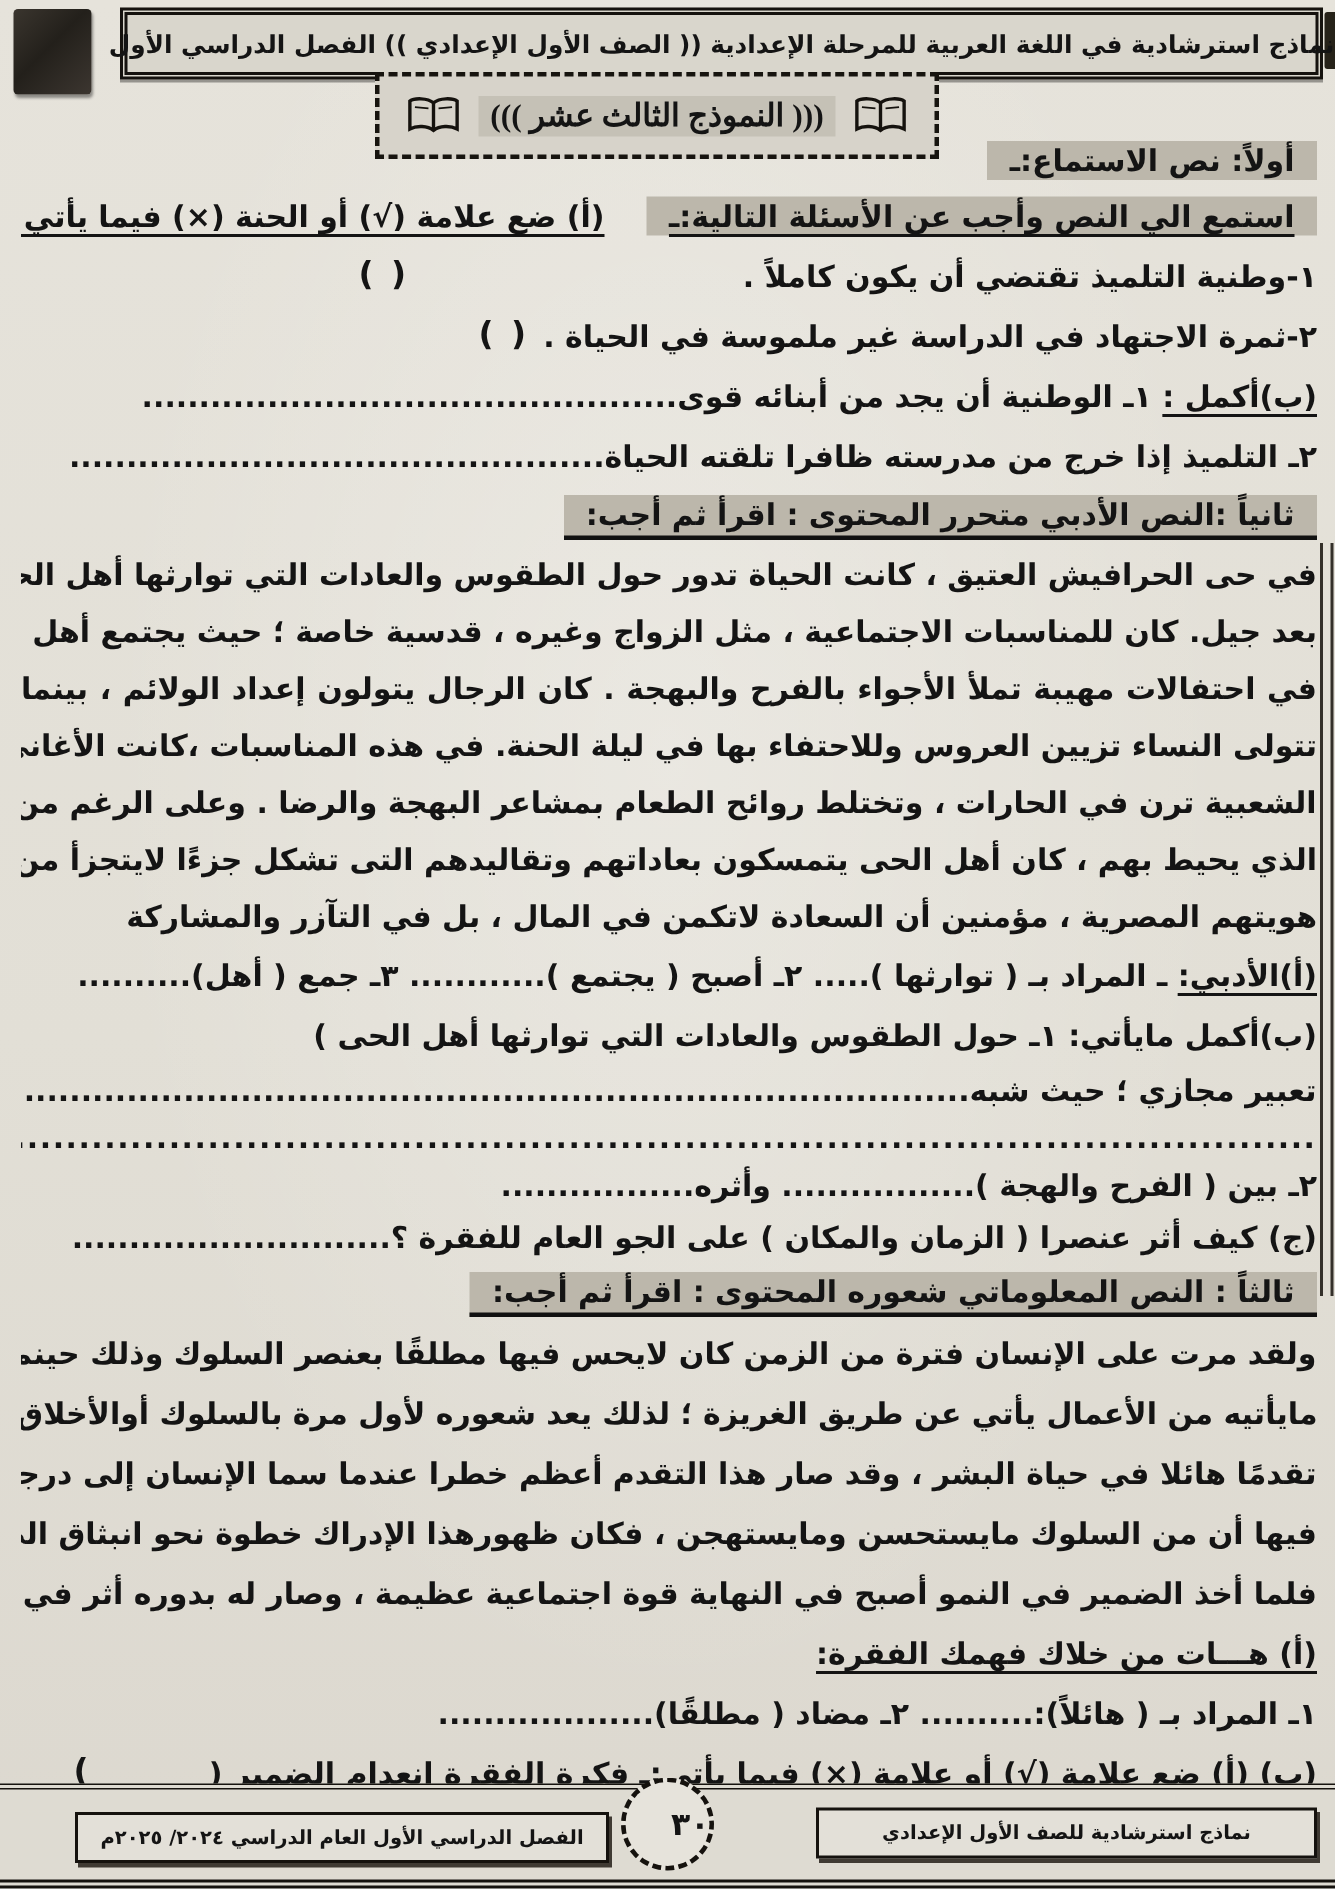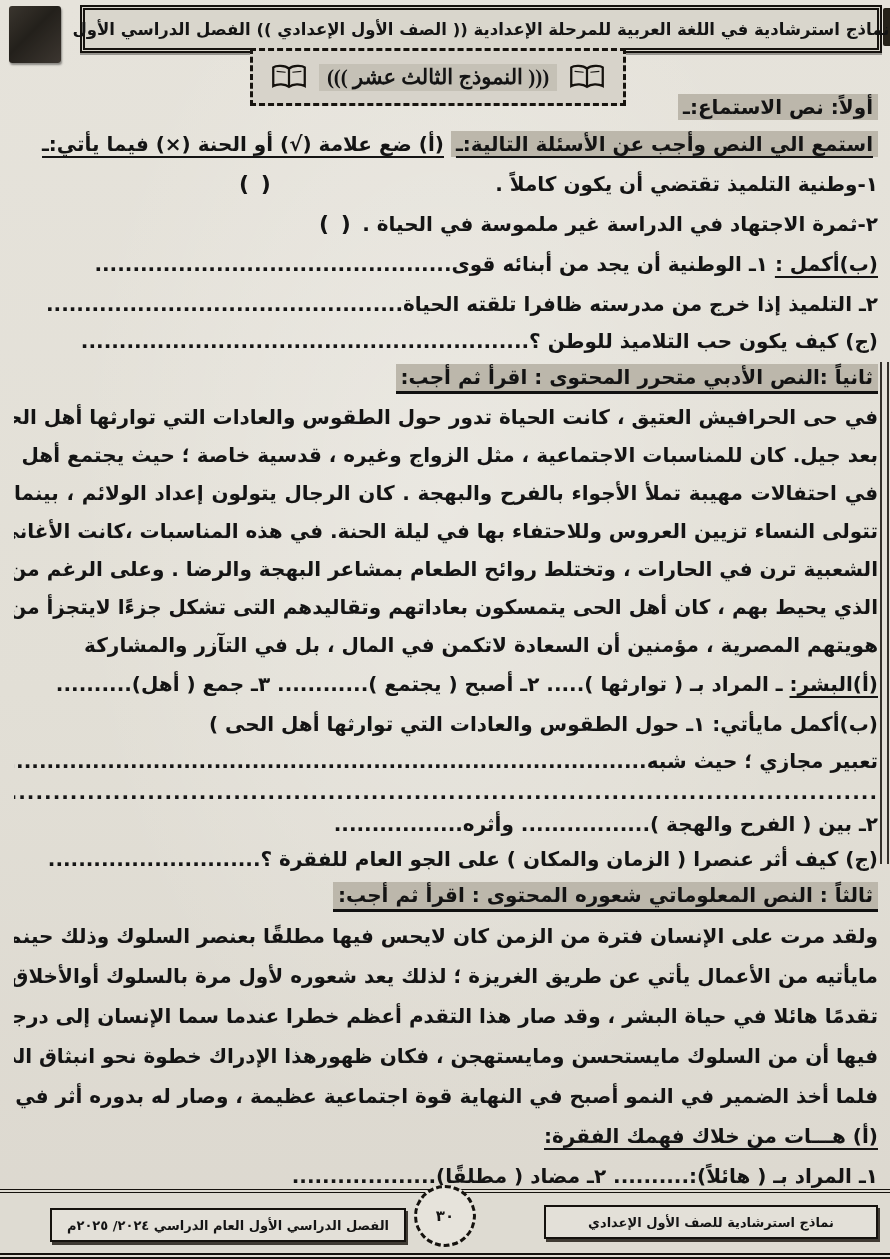--- a/index.html
+++ b/index.html
@@ -32,43 +32,43 @@
     position:absolute;left:250px;top:48px;width:370px;height:52px;
     border:3px dashed #17140f;background:#d7d3ca;
     display:flex;align-items:center;justify-content:center;gap:12px;
   }
   .model-box .model-title{font-weight:bold;font-size:21px;background:#c5c1b6;padding:1px 8px;white-space:nowrap;font-family:Liberation Serif, serif;}
   .book-icon{width:36px;height:26px;flex:0 0 auto;}
   
   .content{position:absolute;top:90px;right:12px;left:14px;font-weight:bold;font-size:20px;}
   .row{white-space:nowrap;overflow:hidden;line-height:40px;height:40px;text-align:right;}
   .row-sm{line-height:34px;height:34px;}
-  .hl{background:#bcb7ab;padding:1px 5px;}
+  .hl{background:#bcb7ab;padding:1px 15px;margin-left:21px;}
   .u{text-decoration:underline;text-decoration-thickness:2px;text-underline-offset:5px;}
   .hrow{margin:2px 0 4px;}
   .hrow .hl{border-bottom:3px solid #111;padding-bottom:2px;}
   .flexrow{display:flex;justify-content:space-between;align-items:center;line-height:40px;height:40px;}
   .brk{font-size:22px;letter-spacing:2px;}
   .para p{margin:0;line-height:38px;text-align:justify;text-align-last:justify;white-space:nowrap;overflow:hidden;}
   .dotsline{line-height:28px;height:28px;overflow:hidden;white-space:nowrap;letter-spacing:1px;}
   .right-rule{position:absolute;right:1px;top:362px;height:502px;width:5px;
     border-left:2px solid #34302a;border-right:2px solid #34302a;}
   
   .footer{position:absolute;left:0;right:0;bottom:0;height:60px;
     border-top:4px double #15120e;border-bottom:6px double #15120e;background:#dedbd2;}
   .fbox{position:absolute;border:2px solid #15120e;background:#e3e0d8;
     display:flex;align-items:center;justify-content:center;
     font-weight:bold;font-size:13px;white-space:nowrap;
     box-shadow:2px 3px 0 #3f3a33;}
   .fbox-right{right:12px;top:12px;width:330px;height:30px;}
   .fbox-left{left:50px;top:15px;width:352px;height:30px;}
   .page-circle{position:absolute;left:50%;transform:translateX(-50%);top:-8px;
     width:56px;height:56px;border:3px dashed #15120e;border-radius:50%;
-    background:#e6e3db;display:flex;align-items:center;justify-content:center;
-    font-weight:bold;font-size:15px;}
+    background:#e6e3db;display:flex;align-items:center;justify-content:flex-start;
+    font-weight:bold;font-size:21px;}
 </style>
 </head>
 <body>
 
 <div class="page">
 
   <div class="corner-block"></div>
   <div class="edge-notch-tr"></div>
   <div class="edge-mark-bl"></div>
   <div class="right-rule"></div>
@@ -112,38 +112,35 @@
       <span class="brk">(        )</span>
     </div>
     <div class="row">
       <span class="u">(ب)أكمل :</span>
       <span>  </span>
       <span>١ـ الوطنية أن يجد من أبنائه قوى...............................................</span>
     </div>
     <div class="row">
       <span>٢ـ التلميذ إذا خرج من مدرسته ظافرا تلقته الحياة...............................................</span>
     </div>
-    <div class="row row-sm">
-      <span>(ج) كيف يكون حب التلاميذ للوطن ؟...........................................................</span>
-    </div>
 
     <div class="row row-sm hrow">
       <span class="hl">ثانياً :النص الأدبي متحرر المحتوى : اقرأ ثم أجب:</span>
     </div>
     <div class="para">
       <p>في حى الحرافيش العتيق ، كانت الحياة تدور حول الطقوس والعادات التي توارثها أهل الحى جيلاً</p>
       <p>بعد جيل. كان للمناسبات الاجتماعية ، مثل الزواج وغيره ، قدسية خاصة ؛ حيث يجتمع أهل الحى</p>
       <p>في احتفالات مهيبة تملأ الأجواء بالفرح والبهجة . كان الرجال يتولون إعداد الولائم ، بينما</p>
       <p>تتولى النساء تزيين العروس وللاحتفاء بها في ليلة الحنة. في هذه المناسبات ،كانت الأغاني</p>
       <p>الشعبية ترن في الحارات ، وتختلط روائح الطعام بمشاعر البهجة والرضا . وعلى الرغم من الفقر</p>
       <p>الذي يحيط بهم ، كان أهل الحى يتمسكون بعاداتهم وتقاليدهم التى تشكل جزءًا لايتجزأ من</p>
       <p style="text-align-last:right;">هويتهم المصرية ، مؤمنين أن السعادة لاتكمن في المال ، بل في التآزر والمشاركة</p>
     </div>
     <div class="row">
-      <span class="u">(أ)البشر:</span>
+      <span class="u">(أ)الأدبي:</span>
       <span> ـ المراد بـ ( توارثها )..... ٢ـ أصبح ( يجتمع )............ ٣ـ جمع ( أهل)..........</span>
     </div>
     <div class="row">
       <span>(ب)أكمل مايأتي:    ١ـ حول الطقوس والعادات التي توارثها أهل الحى )</span>
     </div>
     <div class="row row-sm">
       <span>تعبير مجازي ؛ حيث شبه..........................................................................................</span>
     </div>
     <div class="dotsline">........................................................................................................................................</div>
     <div class="row row-sm" style="line-height:36px;height:36px;">

